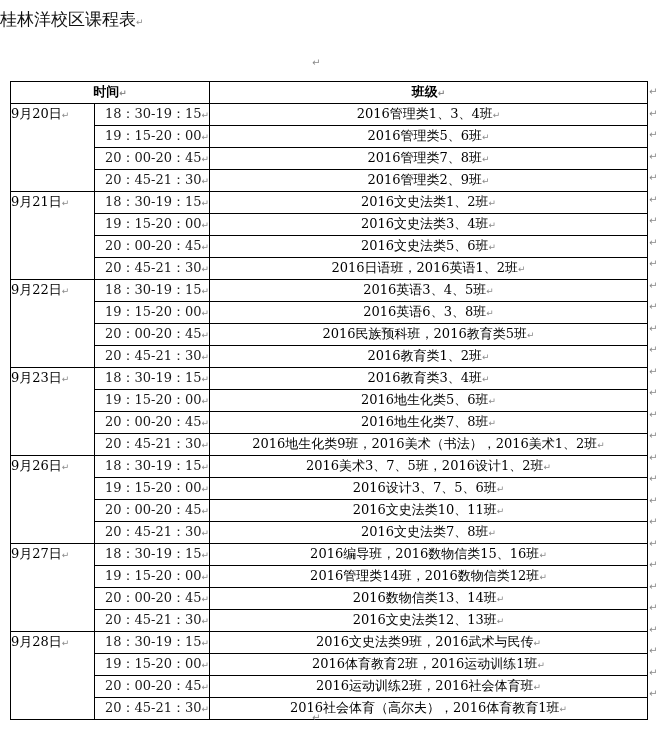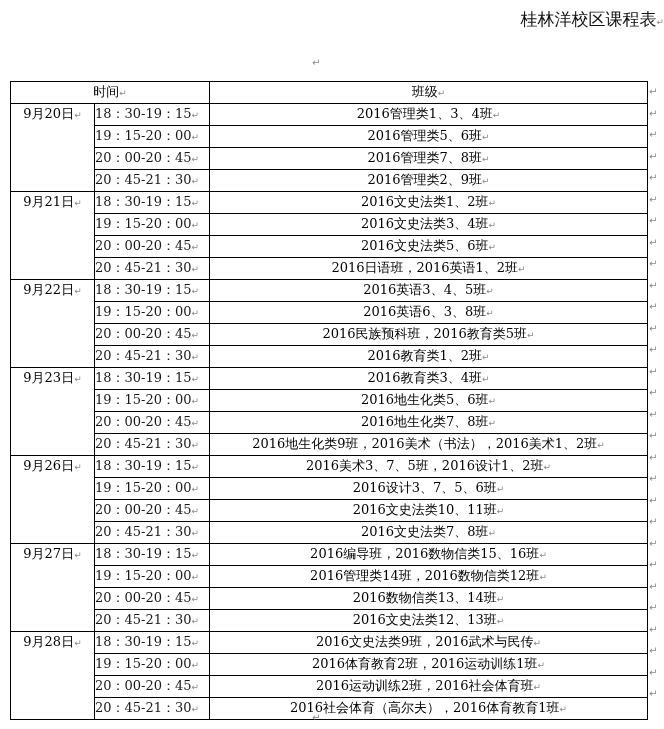--- a/index.html
+++ b/index.html
@@ -3,41 +3,41 @@
   <meta charset="utf-8">
   <style>
     html, body { margin: 0; padding: 0; background: #ffffff; }
     body {
       width: 664px; height: 729px; position: relative; overflow: hidden;
       font-family: "DejaVu Serif", "Liberation Serif", serif;
       color: #000;
     }
     .title {
       position: absolute; left: 0; top: 8px; width: 664px;
-      text-align: right; font-family: "DejaVu Sans", sans-serif;
+      text-align: left; font-family: "DejaVu Sans", sans-serif;
       font-size: 17px; letter-spacing: 0px; color: #111;
     }
     .mark { color: #8a8a8a; font-size: 9px; font-family: "DejaVu Sans", sans-serif; }
     .para-mark { position: absolute; font-size: 10px; color: #8a8a8a; font-family: "DejaVu Sans", sans-serif; }
     table.schedule {
       position: absolute; left: 10px; top: 81px;
       width: 637px; border-collapse: collapse; table-layout: fixed;
     }
     table.schedule td, table.schedule th {
       border: 1px solid #000; padding: 0; height: 20.5px;
       font-size: 13px; line-height: 20px; white-space: nowrap; overflow: hidden;
     }
     table.schedule th {
-      font-family: "DejaVu Sans", sans-serif; font-weight: normal; font-size: 13px; text-align: center;
+      font-family: "DejaVu Sans", sans-serif; font-weight: bold; font-size: 13px; text-align: center;
     }
     col.c-date { width: 84px; }
     col.c-time { width: 115px; }
     col.c-class { width: 438px; }
-    td.date { vertical-align: top; text-align: center; padding-right: 4px; }
-    td.time { text-align: left; padding-left: 8px; color: #1a1a1a; }
+    td.date { vertical-align: top; text-align: left; padding-right: 4px; }
+    td.time { text-align: right; padding-left: 8px; color: #1a1a1a; }
     td.cls { text-align: center; padding-left: 6px; }
     .row-marks { position: absolute; left: 649px; top: 81px; }
     .row-marks div { height: 21.5px; line-height: 21.5px; font-size: 10px; color: #8a8a8a; font-family: "DejaVu Sans", sans-serif; }
   </style>
 </head>
 <body>
 
 <div class="title">
   <span>桂林洋校区课程表</span><span class="mark">↵</span>
 </div>

